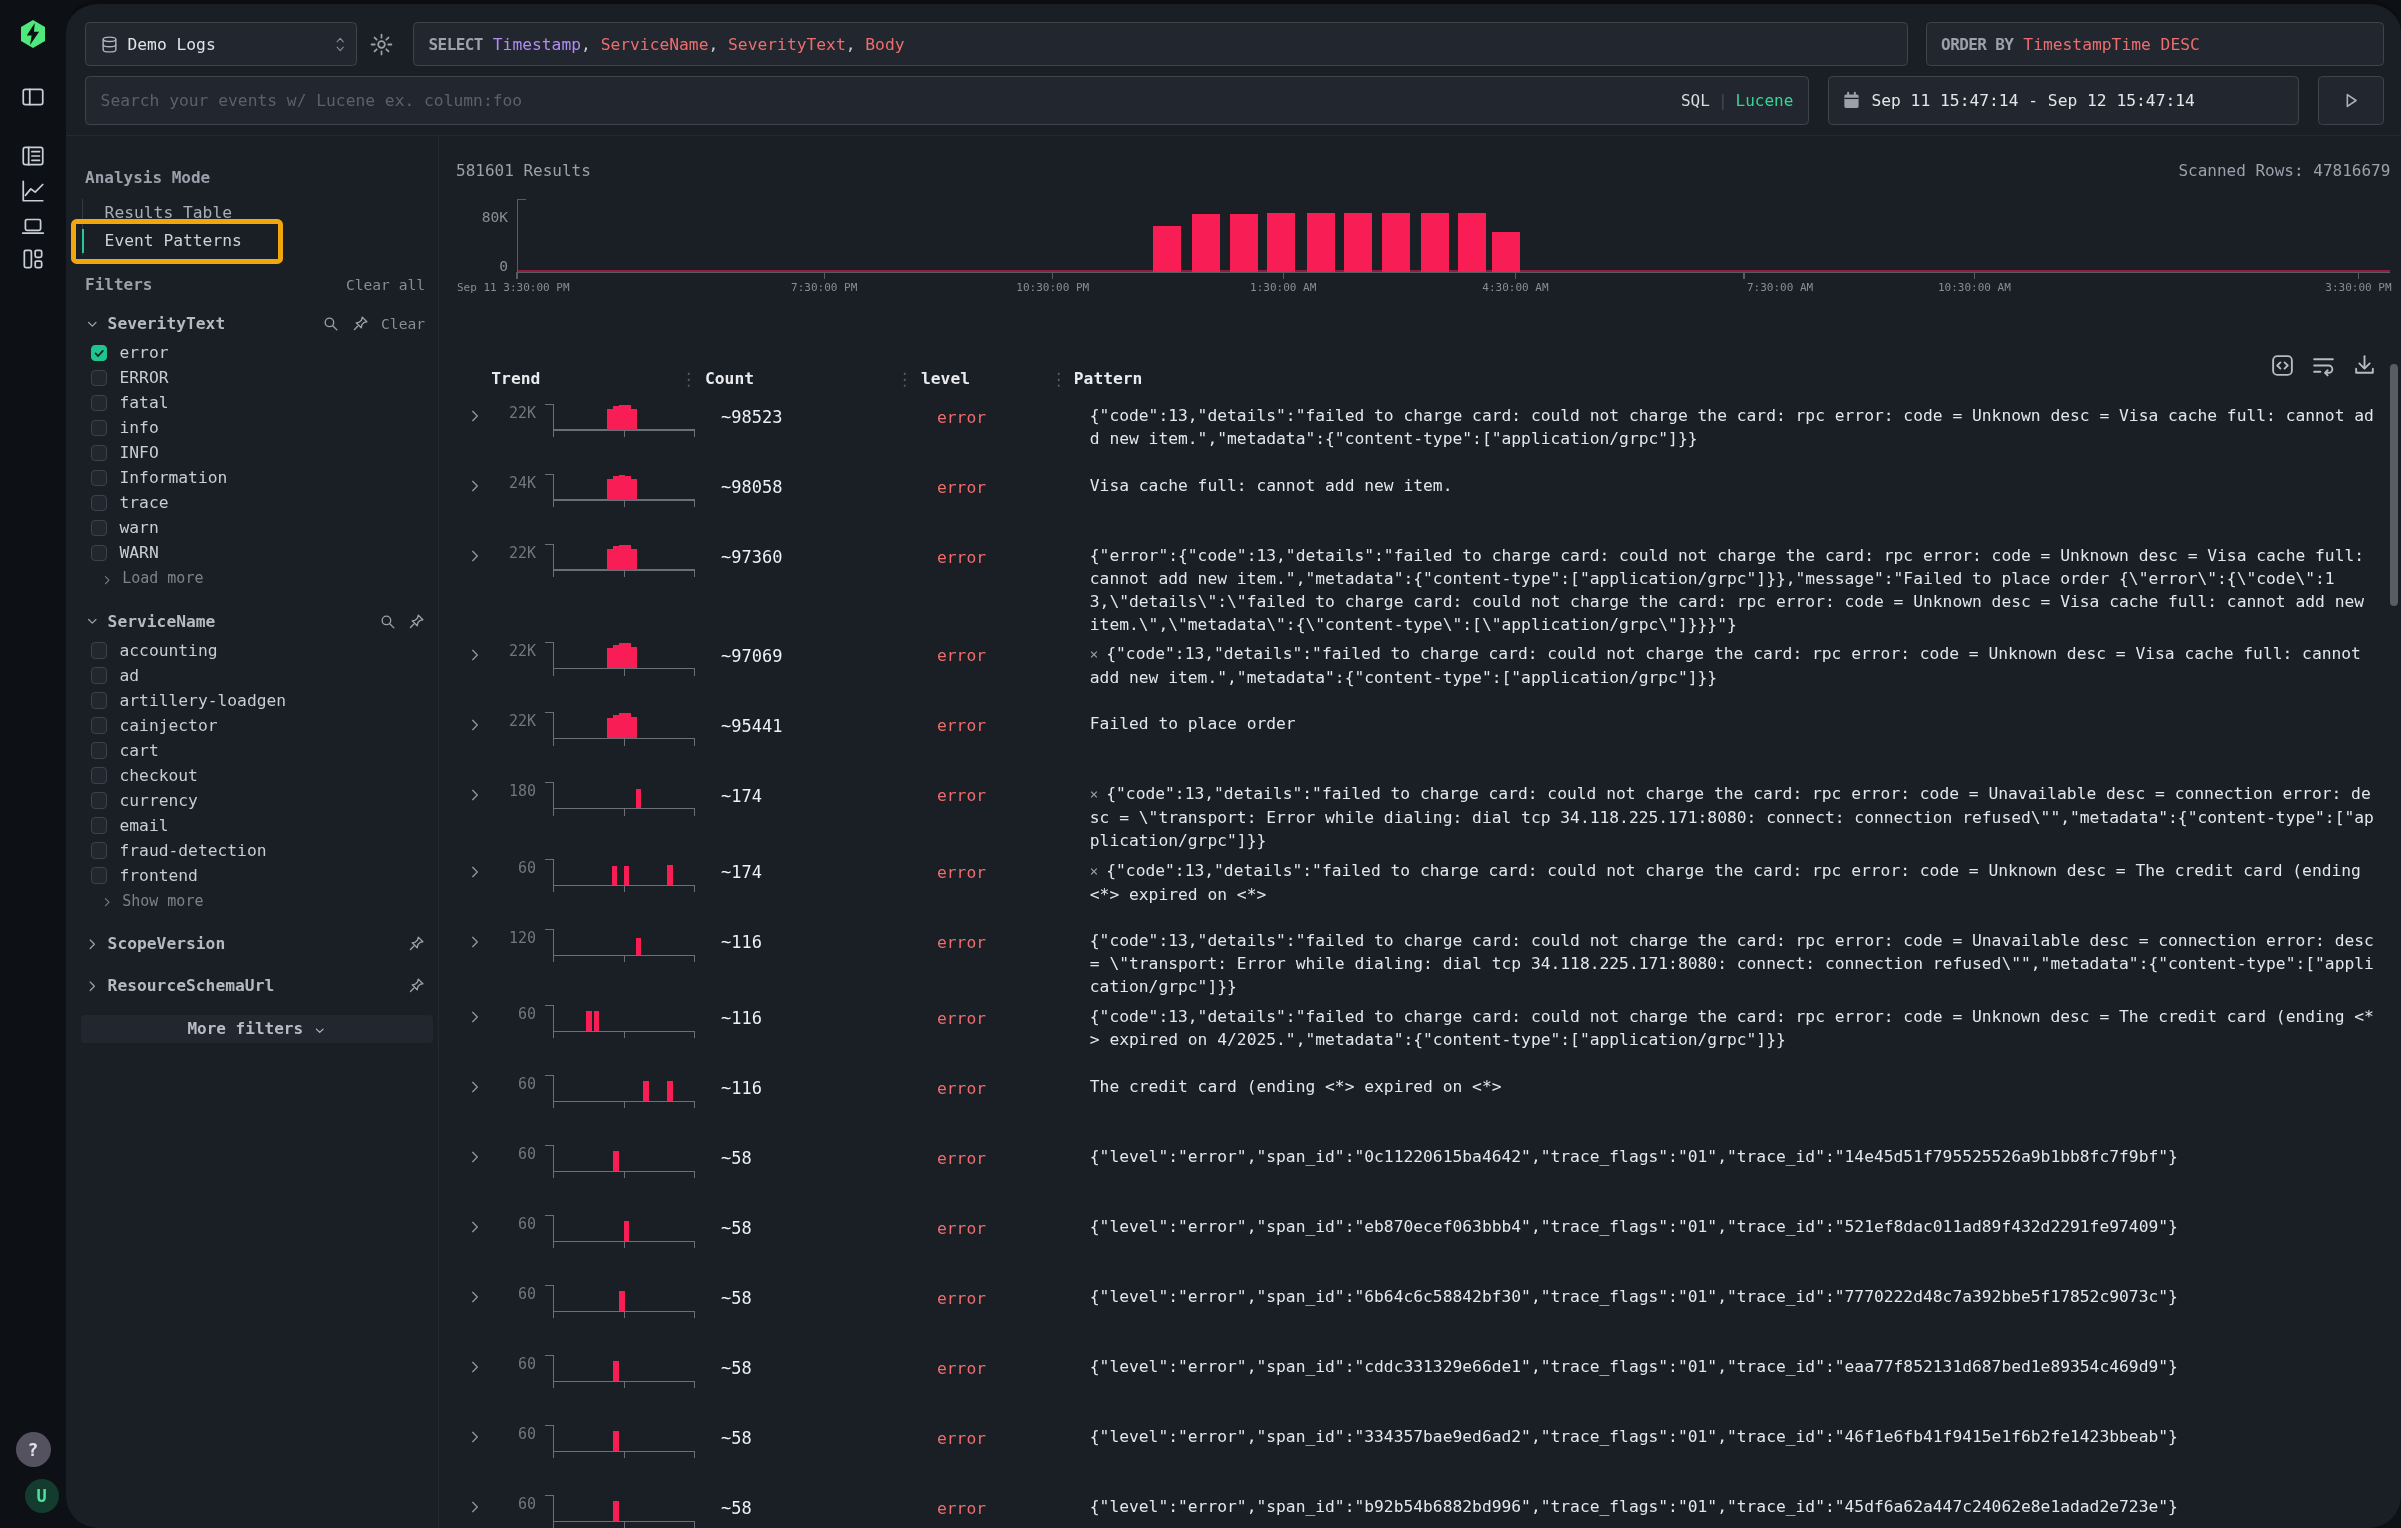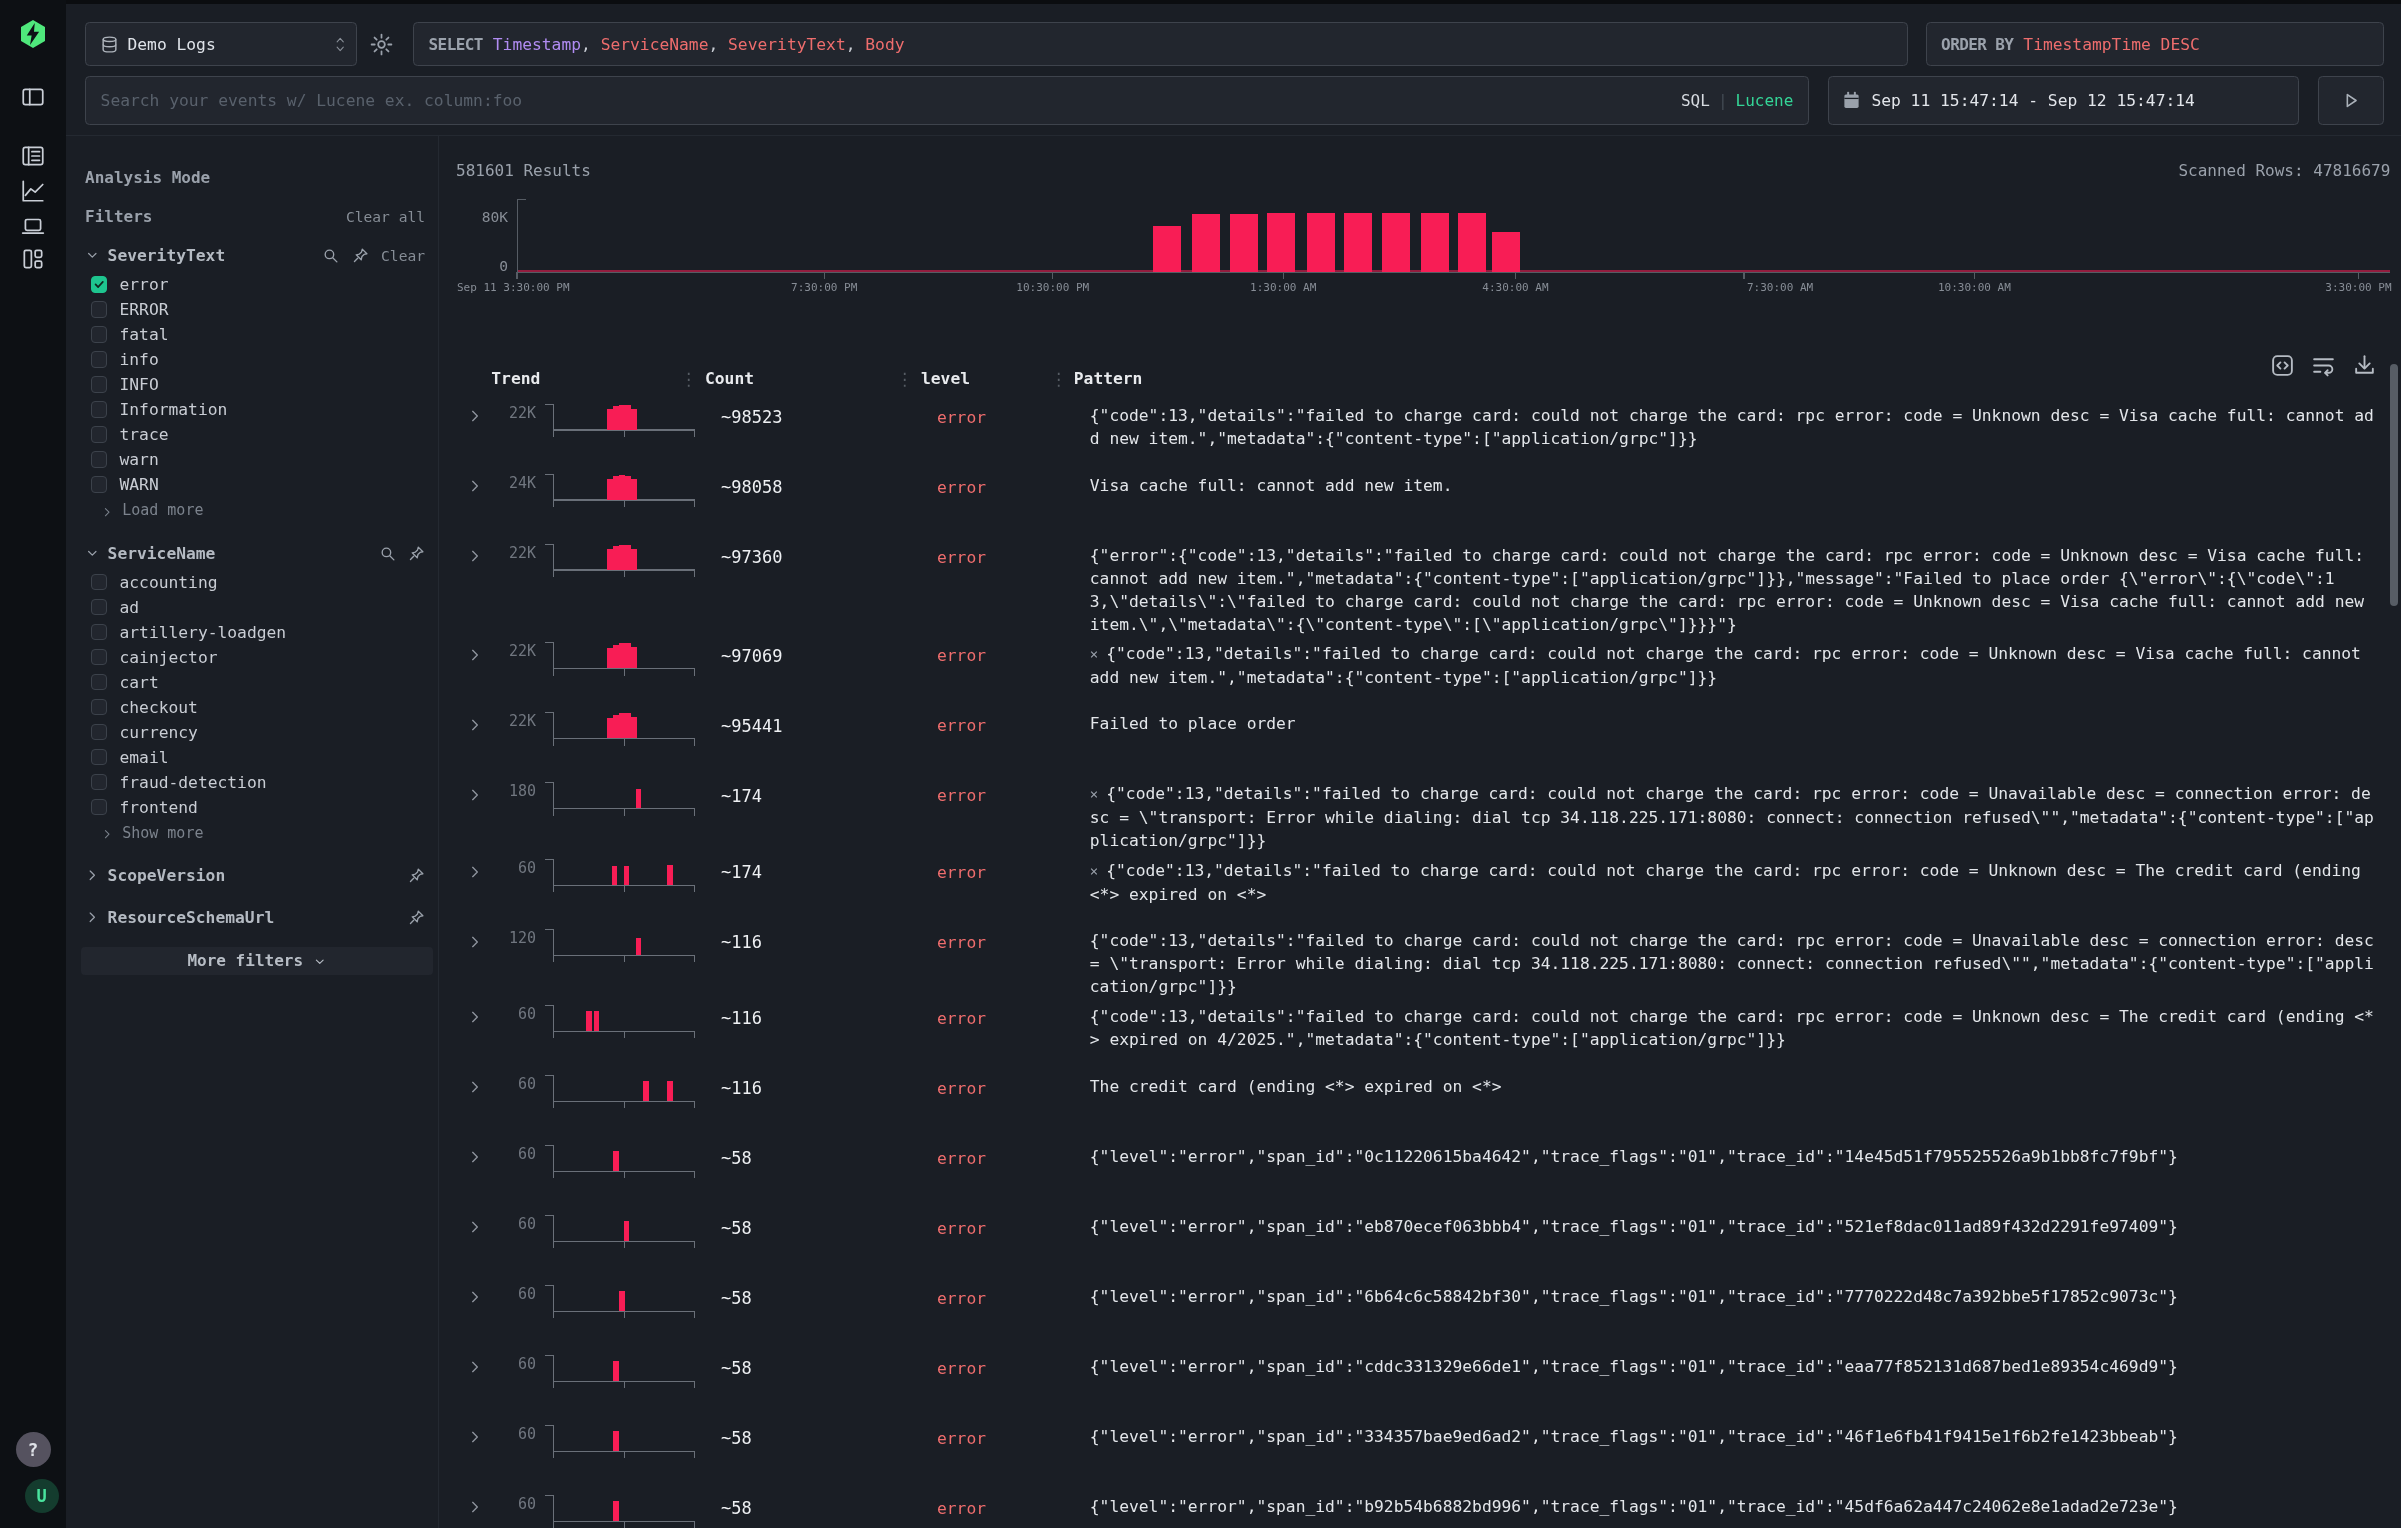--- a/index.html
+++ b/index.html
@@ -15,21 +15,21 @@
   .rb-panel { margin-top:35px; }
   .rb-logs { margin-top:33px; }
   .rb-chart { margin-top:9px; }
   .rb-sessions { margin-top:9px; }
   .rb-dash { margin-top:6.8px; }
   .rail-spacer { flex:1; }
   .help-circle { width:35px; height:35px; border-radius:50%; background:#55525f; color:#dfe2e8; font-size:18px; font-weight:bold; display:flex; align-items:center; justify-content:center; margin-bottom:12.4px; cursor:pointer; }
   .avatar { width:34px; height:34px; border-radius:50%; background:#143c2e; color:#49e39e; font-size:17px; font-weight:bold; display:flex; align-items:center; justify-content:center; margin-bottom:14.6px; margin-left:17px; cursor:pointer; }
 
   
-  .content { flex:1; min-width:0; display:flex; flex-direction:column; background:#1a1e25; border-top:4.5px solid #0b0d10; }
+  .content { flex:1; min-width:0; display:flex; flex-direction:column; background:#1a1e25; border-top:4.5px solid #0b0d10;border-radius:32px; }
   .topbar { padding:18px 17.5px 0 19px; }
   .tb-row { display:flex; align-items:center; }
   .box { background:#22262e; border:1.1px solid #3e434c; border-radius:4.5px; display:flex; align-items:center; color:#dfe3e9; font-size:16.3px; }
   .src-box { width:272px; height:44px; padding:0 10px 0 13.5px; cursor:pointer; }
   .src-box .ic { width:19px; height:19px; color:#aeb4bc; }
   .src-box .ic svg { width:100%; height:100%; stroke:currentColor; fill:none; stroke-width:1.8; }
   .src-label { margin-left:9px; flex:1; }
   .updown { width:12.4px; height:19px; color:#8a9099; }
   .updown svg { width:100%; height:100%; stroke:currentColor; fill:none; stroke-width:2; stroke-linecap:round; stroke-linejoin:round; }
   .gearbtn { width:25px; height:25px; margin-left:12.4px; color:#9aa1ab; background:none; border:none; cursor:pointer; }
@@ -242,20 +242,29 @@
               <polygon points="8,4.5 19,12 8,19.5"></polygon>
             </svg>
         </div>
       </div>
     </header>
 
     <div class="body-row">
 
       <nav class="sidebar">
         <div class="sb-title">Analysis Mode</div>
+        <div class="amode-list">
+            <div class="amode-item">
+              <span>Results Table</span>
+            </div>
+            <div class="amode-item active">
+              <span>Event Patterns</span>
+              <div class="anno-box"></div>
+            </div>
+          </div>
         <div class="filters-head">
           <span class="filters-title">Filters</span>
           <span class="clear-all">Clear all</span>
         </div>
         <div id="fgroups">
             <div class="fgroup">
               <div class="fg-head">
                 <span class="fg-chev"><svg viewBox="0 0 24 24">
                     <polyline points="6,9 12,15 18,9"></polyline>
                   </svg></span>

